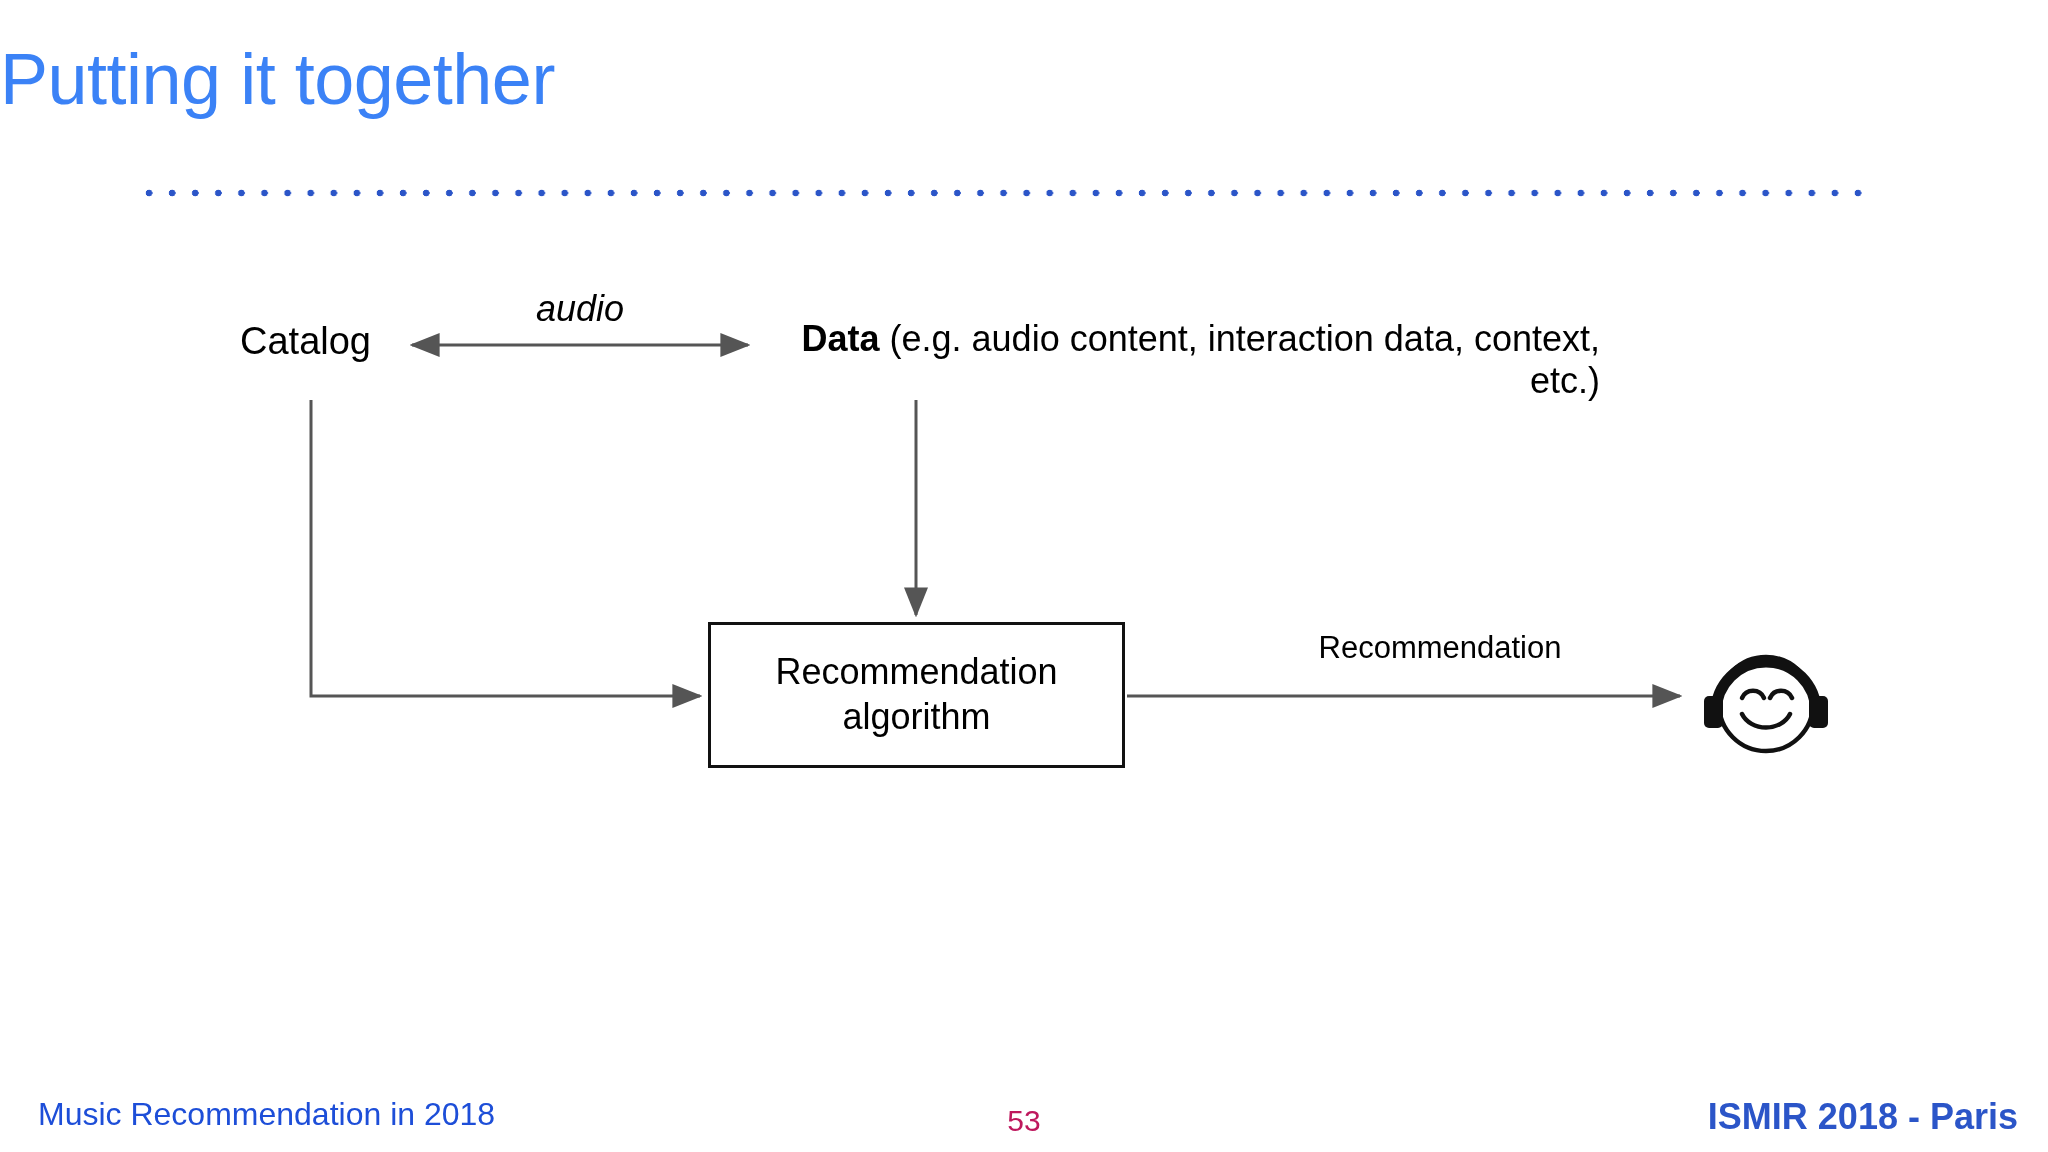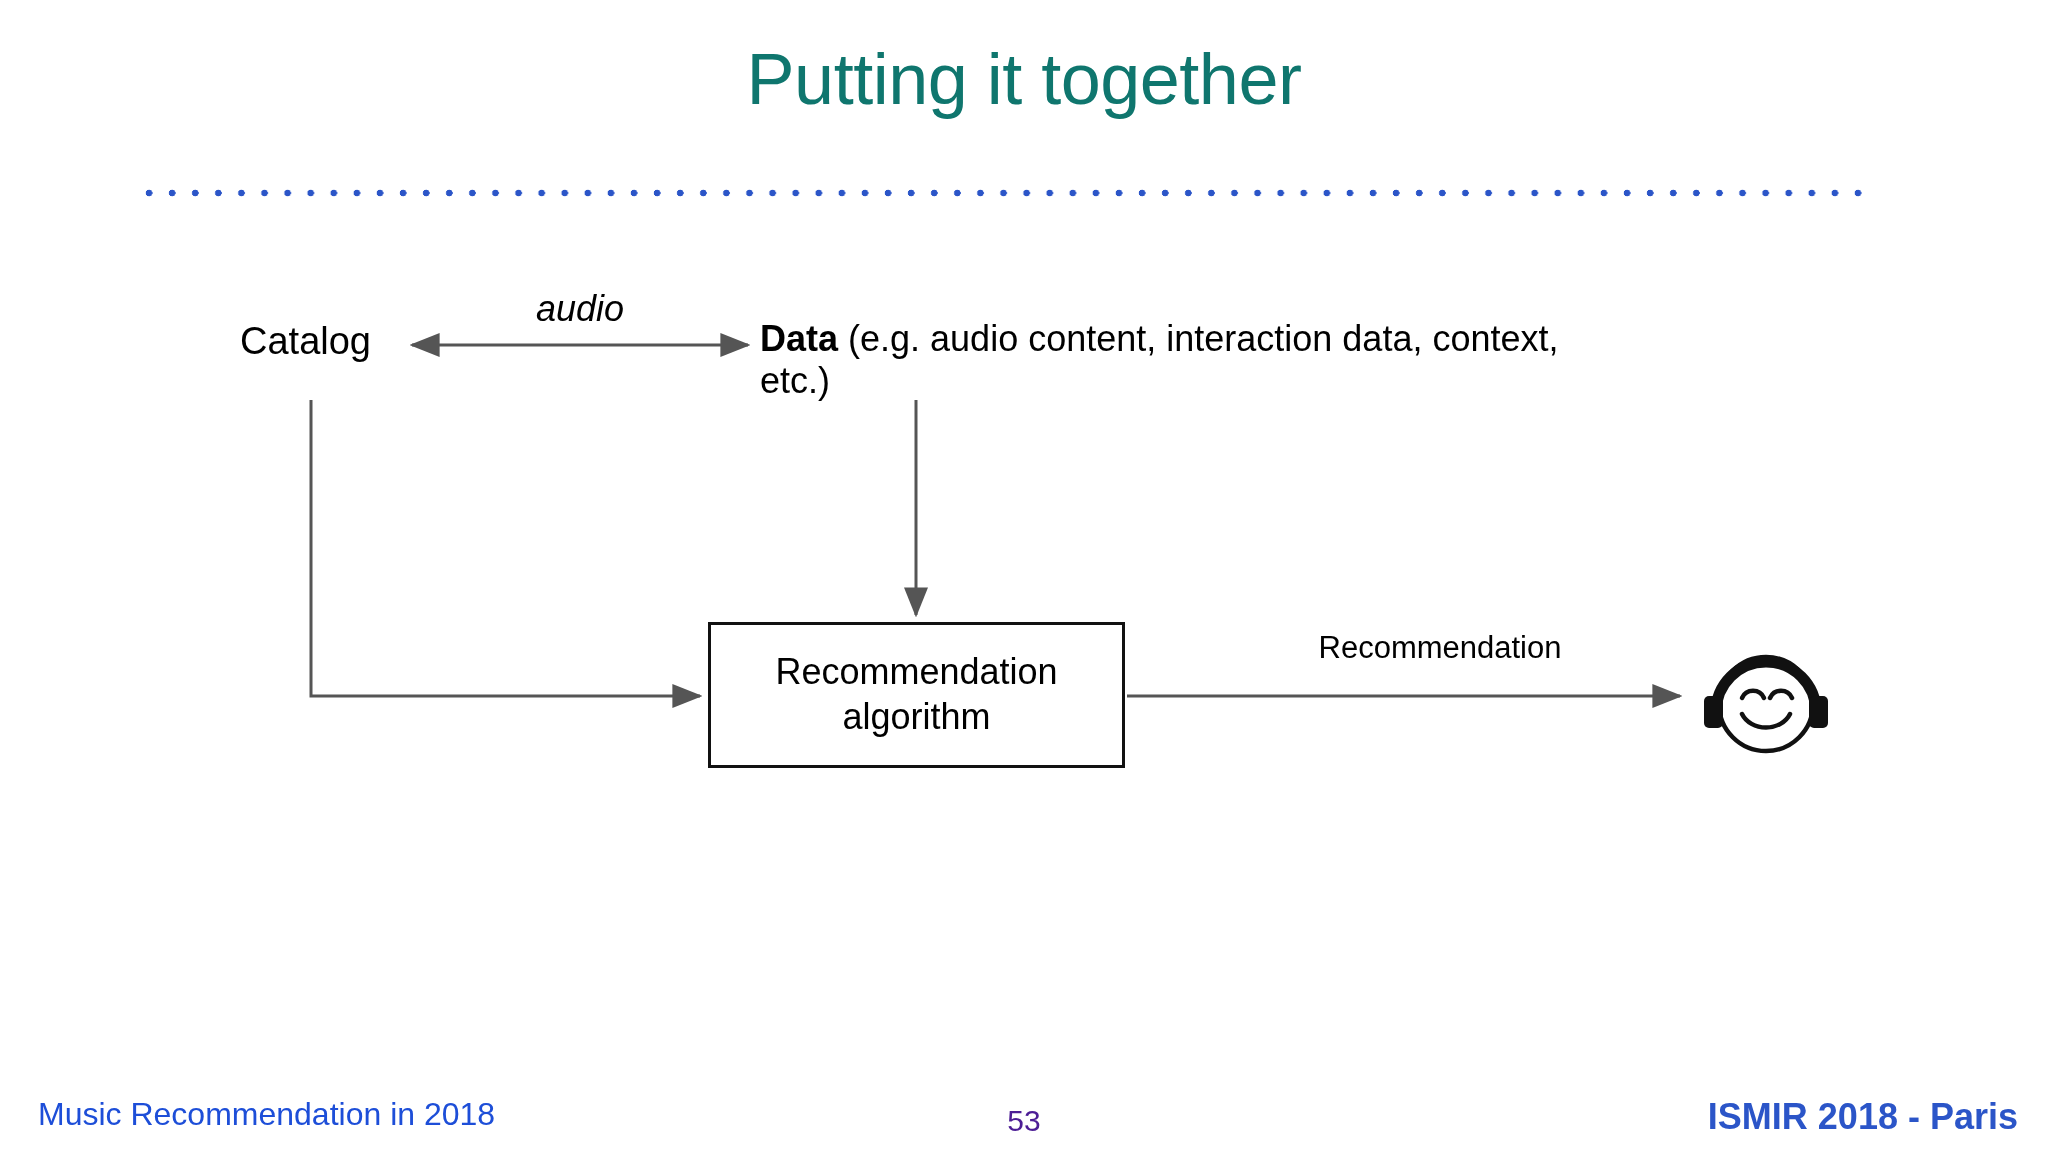--- a/index.html
+++ b/index.html
@@ -15,25 +15,24 @@
     font-family: "Liberation Sans", sans-serif;
     -webkit-font-smoothing: antialiased;
   }
 
   
   .slide-title {
     position: absolute;
     left: 0;
     top: 42px;
     width: 2048px;
-    text-align: center;
     font-family: "Liberation Sans", sans-serif;
     font-size: 72px;
     font-weight: 400;
-    color: #0f766e;
+    color: #3b82f6;
     letter-spacing: -0.5px;
     line-height: 1.05;
     white-space: nowrap;
   }
 
   
   .dotted-rule {
     position: absolute;
     left: 145px;
     top: 188px;
@@ -78,21 +77,21 @@
     font-style: italic;
     text-align: center;
     white-space: nowrap;
   }
 
   .data-label {
     left: 760px;
     top: 318px;
     width: 840px;
     font-size: 36px;
-    text-align: left;
+    text-align: right;
   }
   .data-label b {
     font-weight: 700;
   }
 
   .recommendation-arrow-label {
     left: 1230px;
     top: 630px;
     width: 420px;
     font-size: 31px;
@@ -155,21 +154,21 @@
   }
   .footer-page {
     position: absolute;
     left: 0;
     top: 1104px;
     width: 2048px;
     text-align: center;
     font-family: "Liberation Sans", sans-serif;
     font-size: 30px;
     font-weight: 400;
-    color: #4c1d95;
+    color: #be185d;
   }
 </style>
 </head>
 <body>
 
 <div class="slide-title">Putting it together</div>
 
 <div class="dotted-rule"></div>
 
 <svg class="diagram" viewBox="0 0 2048 1152" width="2048" height="1152">

